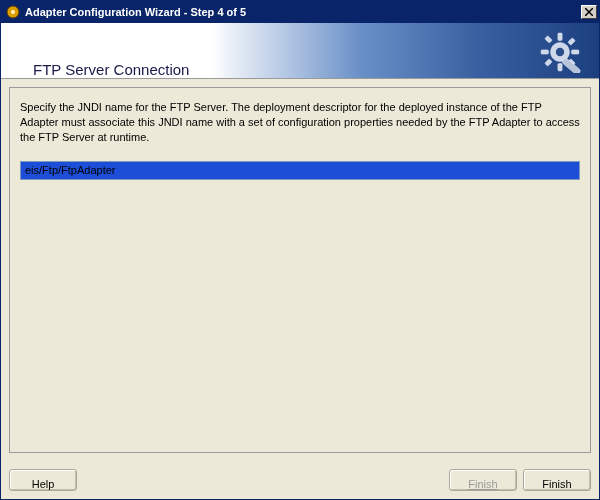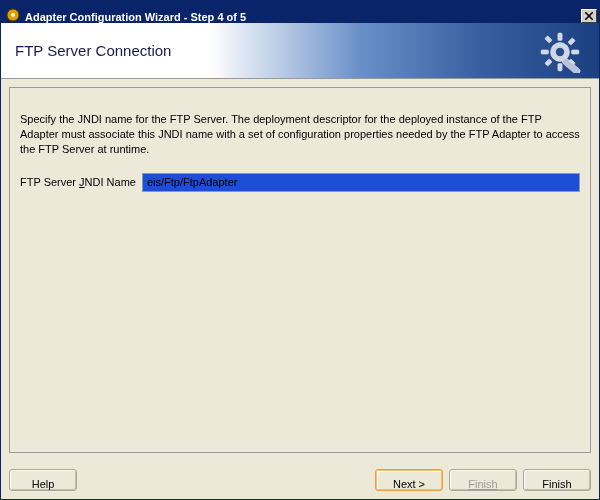--- a/index.html
+++ b/index.html
@@ -19,21 +19,21 @@
     background: #ece9d8;
     display: flex;
     flex-direction: column;
   }
   .titlebar {
     height: 22px;
     background: linear-gradient(to bottom, #0a246a, #a6caf0);
     background: #0a246a;
     color: #fff;
     display: flex;
-    align-items: flex-end;
+    align-items: center;
     padding: 0 2px 0 4px;
   }
   .title-icon {
     width: 16px;
     height: 16px;
     margin-right: 4px;
     display: inline-flex;
     align-items: center;
     justify-content: center;
   }
@@ -54,23 +54,24 @@
     justify-content: center;
     font-size: 10px;
     font-weight: bold;
     color: #000;
     cursor: pointer;
   }
   .banner {
     height: 56px;
     background: linear-gradient(to right, #ffffff 0%, #ffffff 35%, #6a90c8 60%, #3a5fa0 80%, #1b3f7f 100%);
     display: flex;
-    align-items: center;
+    align-items: flex-end;
     position: relative;
     border-bottom: 1px solid #9a9a9a;
+    padding-left: 18px;
   }
   .banner-title {
     font-size: 15px;
     color: #1a1a4a;
     padding-left: 14px;
     font-weight: normal;
   }
   .gear-icon {
     position: absolute;
     right: 18px;
@@ -78,21 +79,21 @@
   }
   .content {
     flex: 1;
     padding: 8px;
     display: flex;
     flex-direction: column;
   }
   .desc-box {
     border: 1px solid #9a9a9a;
     background: #ece9d8;
-    padding: 24px 10px;
+    padding: 12px 10px;
     flex: 1;
     display: flex;
     flex-direction: column;
   }
   .desc-text {
     line-height: 1.35;
     color: #000;
     margin-bottom: 16px;
   }
   .field-row {
@@ -181,27 +182,25 @@
         <circle cx="20" cy="20" r="4" fill="#2a4c88"></circle>
         <rect x="25" y="25" width="20" height="6" rx="3" transform="rotate(40 25 25)" fill="#b8c4da" stroke="#e8eef8" stroke-width="0.5"></rect>
       </svg>
     </span>
   </div>
 
   <div class="content">
     <div class="desc-box">
       <div class="desc-text">Specify the JNDI name for the FTP Server.  The deployment descriptor for the deployed instance of the FTP Adapter must associate this JNDI name with a set of configuration properties needed by the FTP Adapter to access the FTP Server at runtime.</div>
       <div class="field-row">
-        <label class="field-label"><span>FTP Server </span><span class="underline">J</span><span>NDI Name</span></label>
         <input type="text" class="field-input" value="eis/Ftp/FtpAdapter" style="">
       </div>
     </div>
   </div>
 
   <div class="button-row">
     <button class="btn">Help</button>
     <div class="spacer"></div>
-    <button class="btn default">Next &gt;</button>
     <button class="btn" disabled="">Finish</button>
     <button class="btn">Finish</button>
   </div>
 
 </div>
 
 </body></html>

